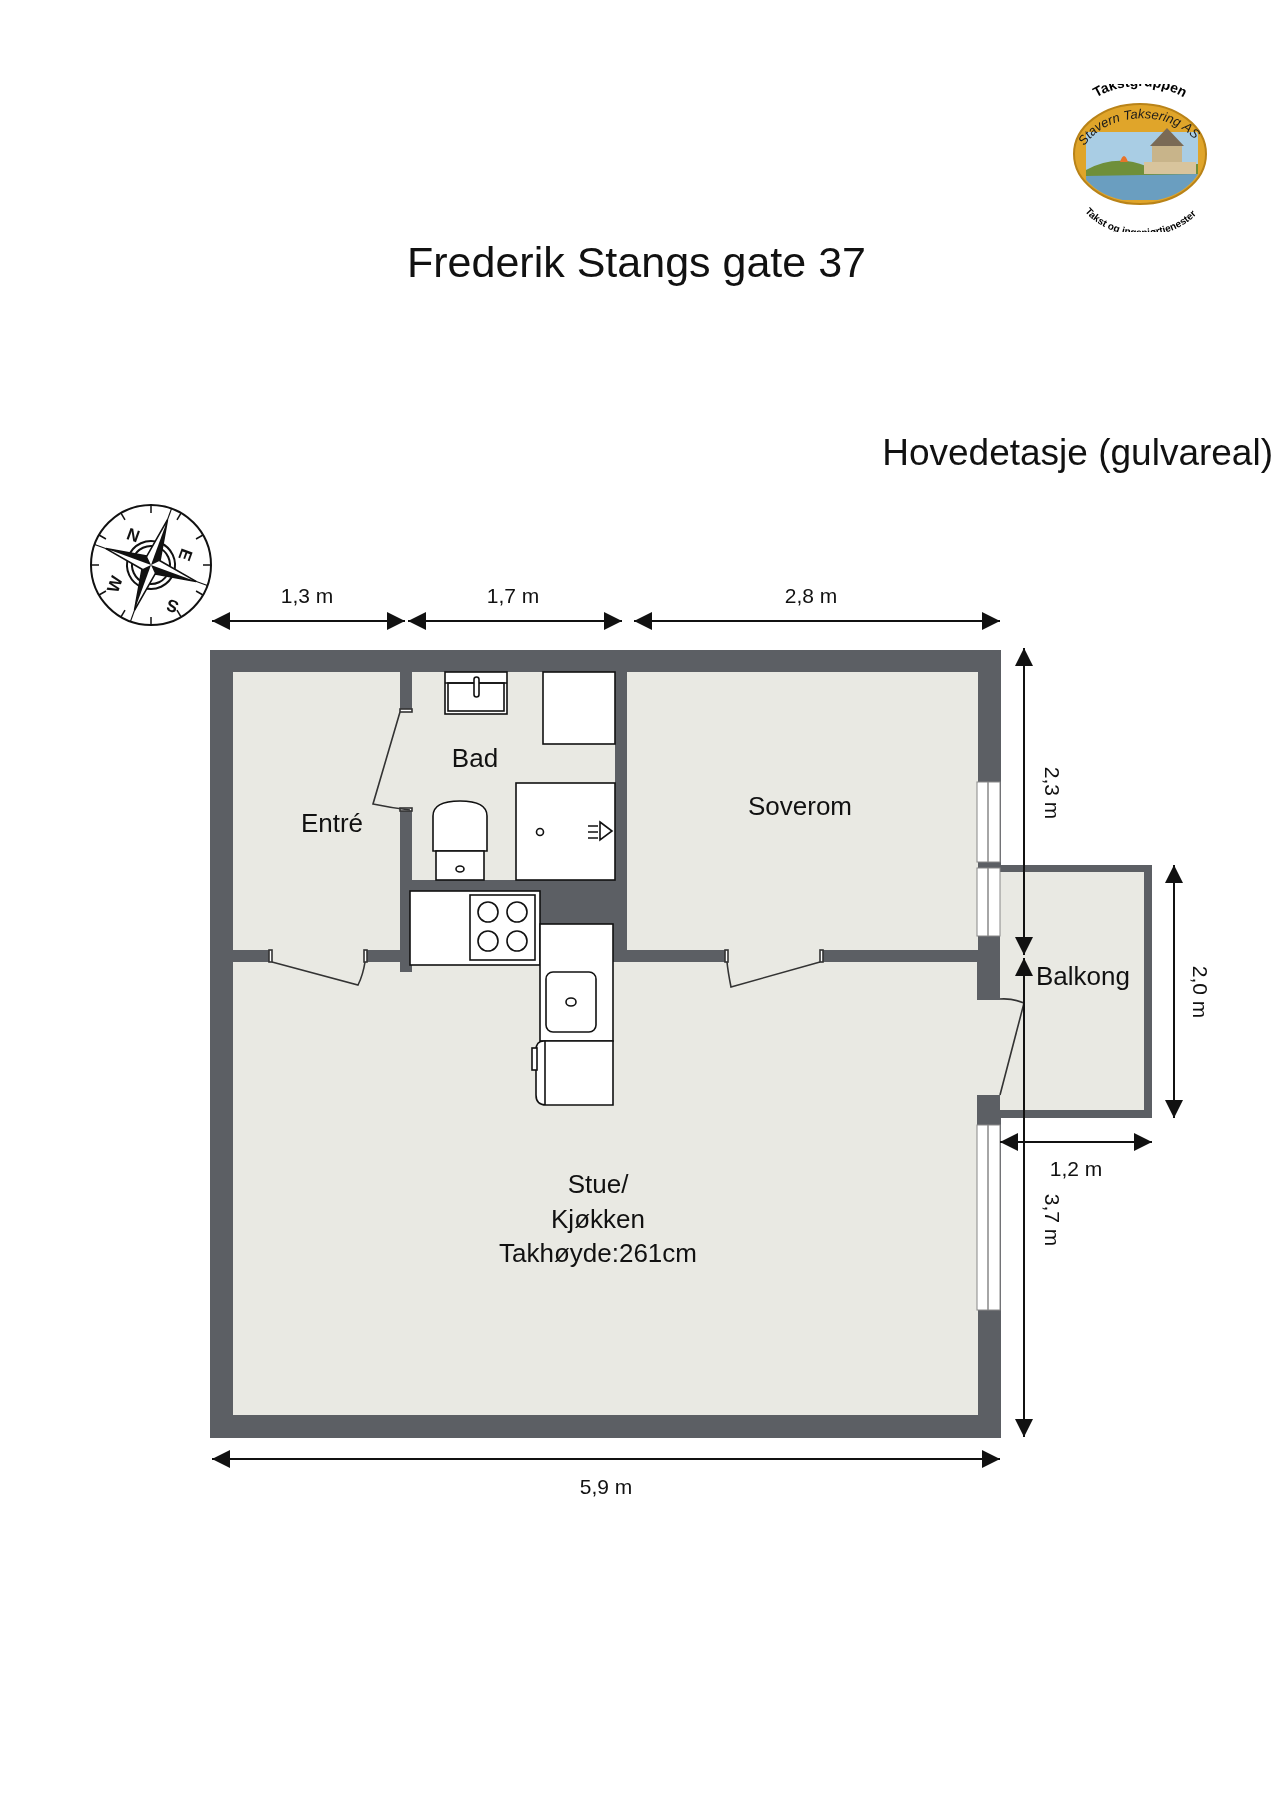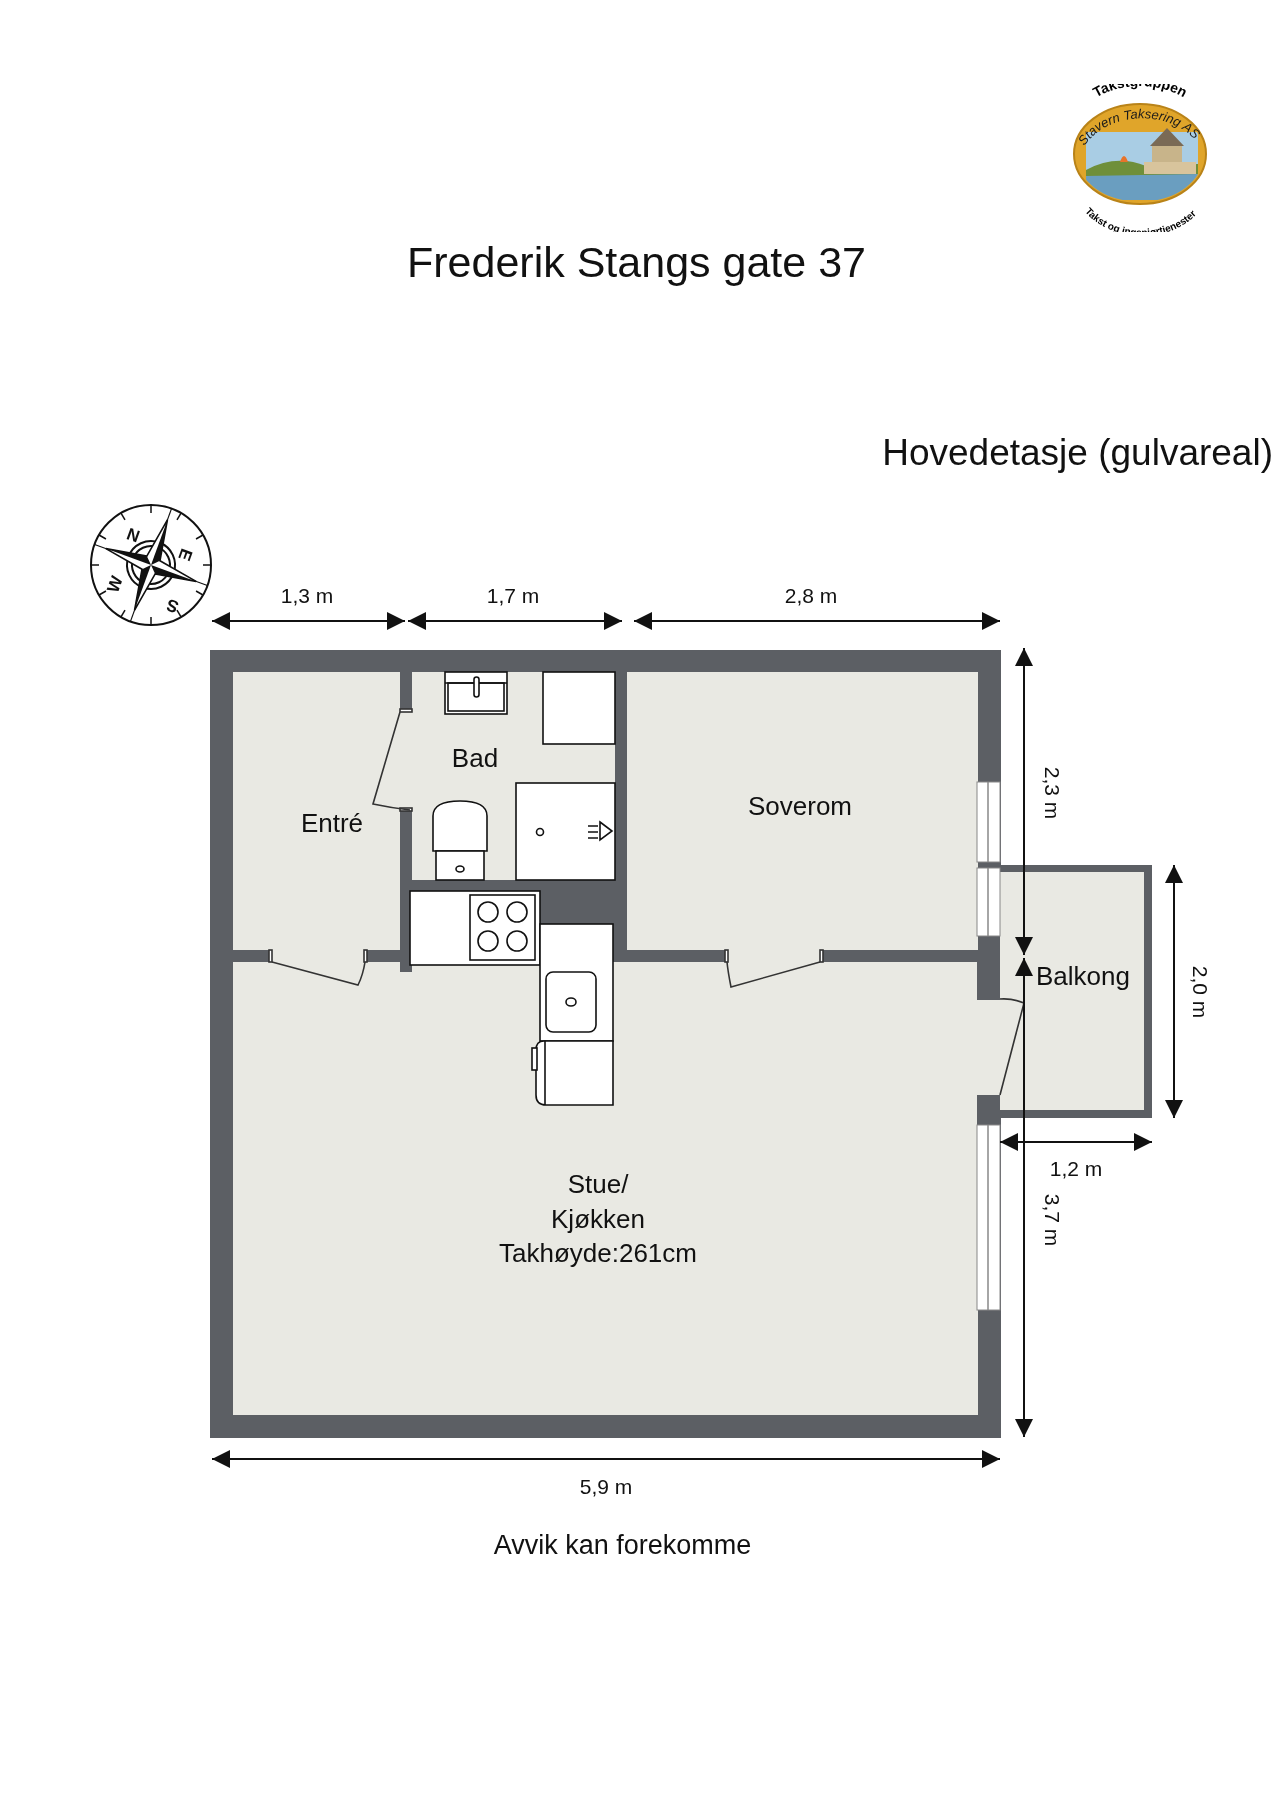--- a/index.html
+++ b/index.html
@@ -217,14 +217,13 @@
     <text x="811" y="603">2,8 m</text>
     <text x="0" y="0" transform="translate(1045,793) rotate(90)">2,3 m</text>
     <text x="0" y="0" transform="translate(1045,1220) rotate(90)">3,7 m</text>
     <text x="0" y="0" transform="translate(1193,992) rotate(90)">2,0 m</text>
     <text x="1076" y="1176">1,2 m</text>
     <text x="606" y="1494">5,9 m</text>
   </g>
 </svg>
 
 <div class="footer">
-  <div>Avvik kan forekomme</div>
 </div>
 
 </body></html>

